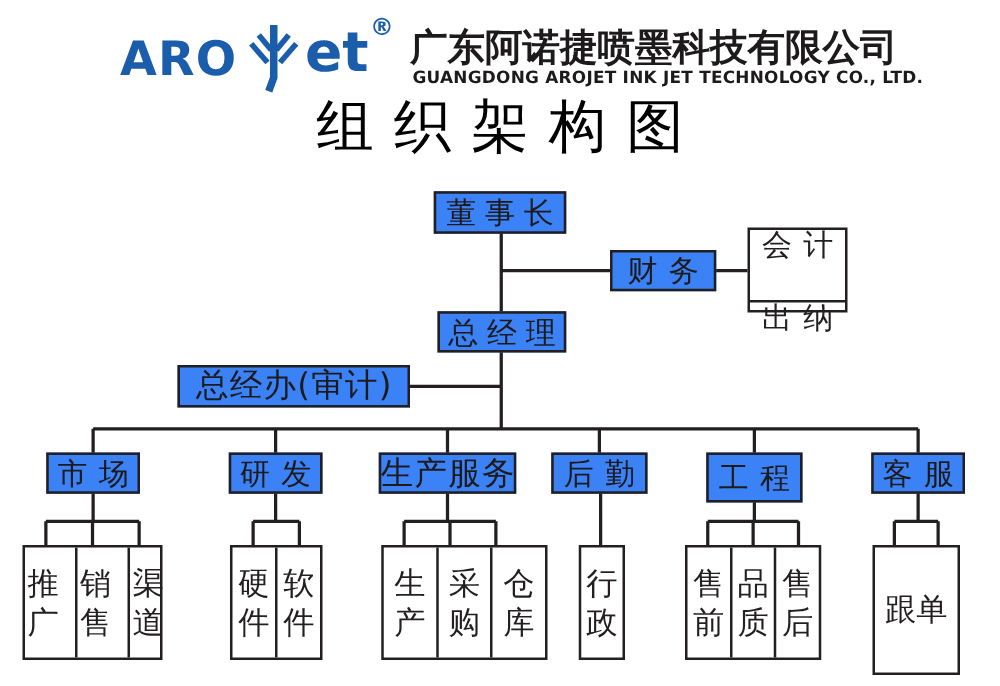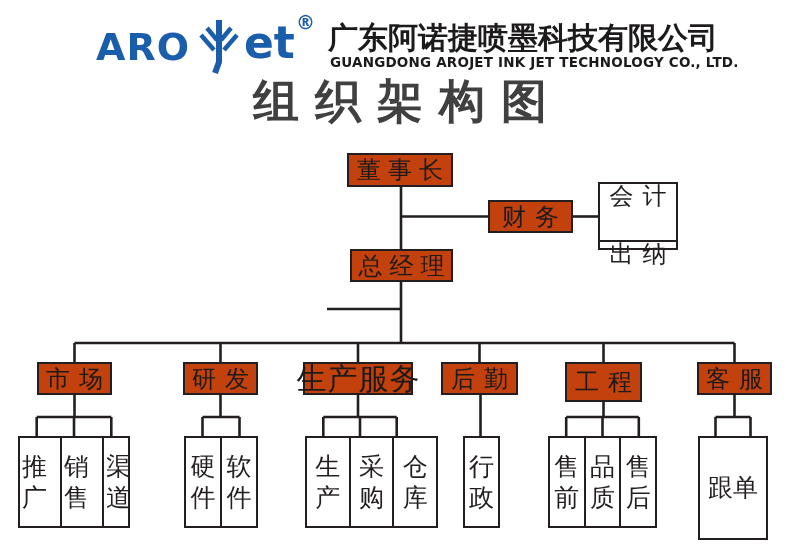--- a/index.html
+++ b/index.html
@@ -26,29 +26,29 @@
   .company-cn {
     position:absolute; left:328px; top:18px; width:392px; font-size:30px;
     font-weight:700; letter-spacing:0px; white-space:nowrap; color:#1d1a1b;
   }
   .company-en {
     position:absolute; left:330px; top:54px; width:390px; font-size:13.5px;
     font-weight:700; letter-spacing:0.2px; white-space:nowrap; color:#1d1a1b;
   }
   .page-title {
     position:absolute; left:0; top:76px; width:800px; text-align:center;
-    font-size:46px; font-weight:700; letter-spacing:16px; text-indent:16px;
-    color:#404040; line-height:1.1; margin:0;
+    font-size:46px; font-weight:400; letter-spacing:16px; text-indent:16px;
+    color:#000000; line-height:1.1; margin:0;
   }
   
   .connectors { position:absolute; left:0; top:0; }
   .cl { stroke:var(--ink); stroke-width:2.6; fill:none; }
   .obox {
     position:absolute; box-sizing:border-box; border:2.6px solid var(--ink);
-    background:#c2410c; display:flex; align-items:center; justify-content:center;
+    background:#3b82f6; display:flex; align-items:center; justify-content:center;
     font-size:24px; color:#1d1a1b; line-height:1; white-space:nowrap;
   }
   .sp3 { letter-spacing:7px; text-indent:7px; }   
   .sp2 { letter-spacing:9px; text-indent:9px; }   
   .sp4 { letter-spacing:1px; text-indent:1px; font-size:23px; } 
   .stack { position:absolute; box-sizing:border-box; border:2.6px solid var(--ink);
     background:#fff; display:flex; flex-direction:column; }
   .stack .row {
     flex:1; display:flex; align-items:center; justify-content:center;
     font-size:24px; letter-spacing:9px; text-indent:9px; line-height:1;
@@ -138,24 +138,25 @@
 
   <div class="obox sp2" style="left:488px;top:200px;width:85px;height:33px;">财务</div>
 
   <div class="stack" style="left:598px;top:182px;width:80px;height:68px;">
     <div class="row">会计</div>
     <div class="row">出纳</div>
   </div>
 
   <div class="obox sp3" style="left:350px;top:249px;width:103px;height:33px;">总经理</div>
 
+  <div class="obox sp4" style="left:142px;top:292px;width:186px;height:34px;font-size:26px;">总经办(审计)</div>
 
   <div class="obox sp2" style="left:37px;top:362px;width:75px;height:33px;">市场</div>
   <div class="obox sp2" style="left:183px;top:362px;width:75px;height:33px;">研发</div>
-  <div class="obox sp4" style="left:303px;top:362px;width:110px;height:33px;font-size:30px;">生产服务</div>
+  <div class="obox sp4" style="left:303px;top:362px;width:110px;height:33px;font-size:26px;">生产服务</div>
   <div class="obox sp2" style="left:441px;top:362px;width:77px;height:33px;">后勤</div>
   <div class="obox sp2" style="left:565px;top:362px;width:77px;height:40px;">工程</div>
   <div class="obox sp2" style="left:697px;top:362px;width:75px;height:33px;">客服</div>
 
   <div class="group" style="left:18px;top:436px;width:112px;height:92px;gap:11px;">
     <div class="cell">推广</div>
     <div class="cell">销售</div>
     <div class="cell">渠道</div>
   </div>
 

